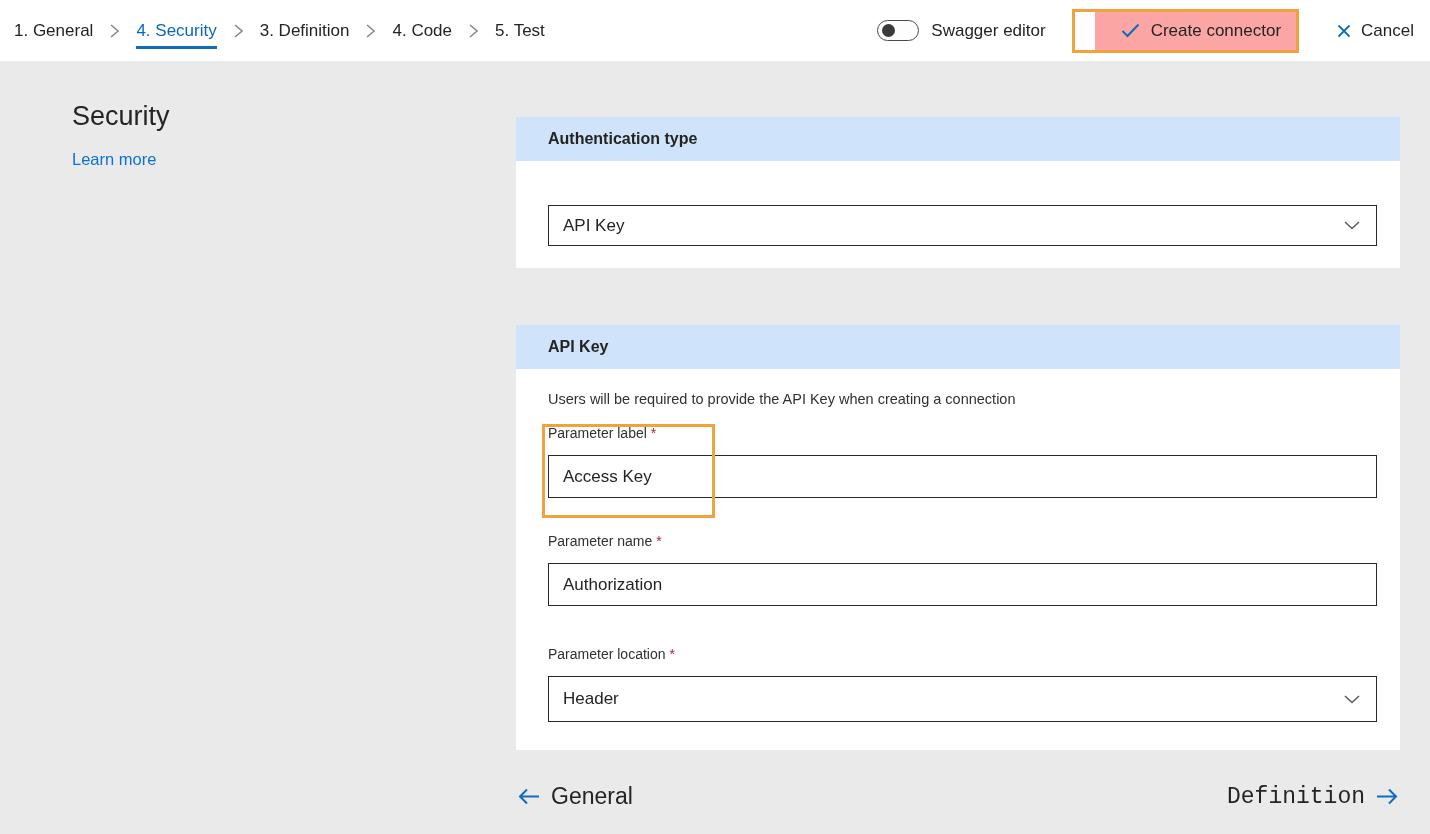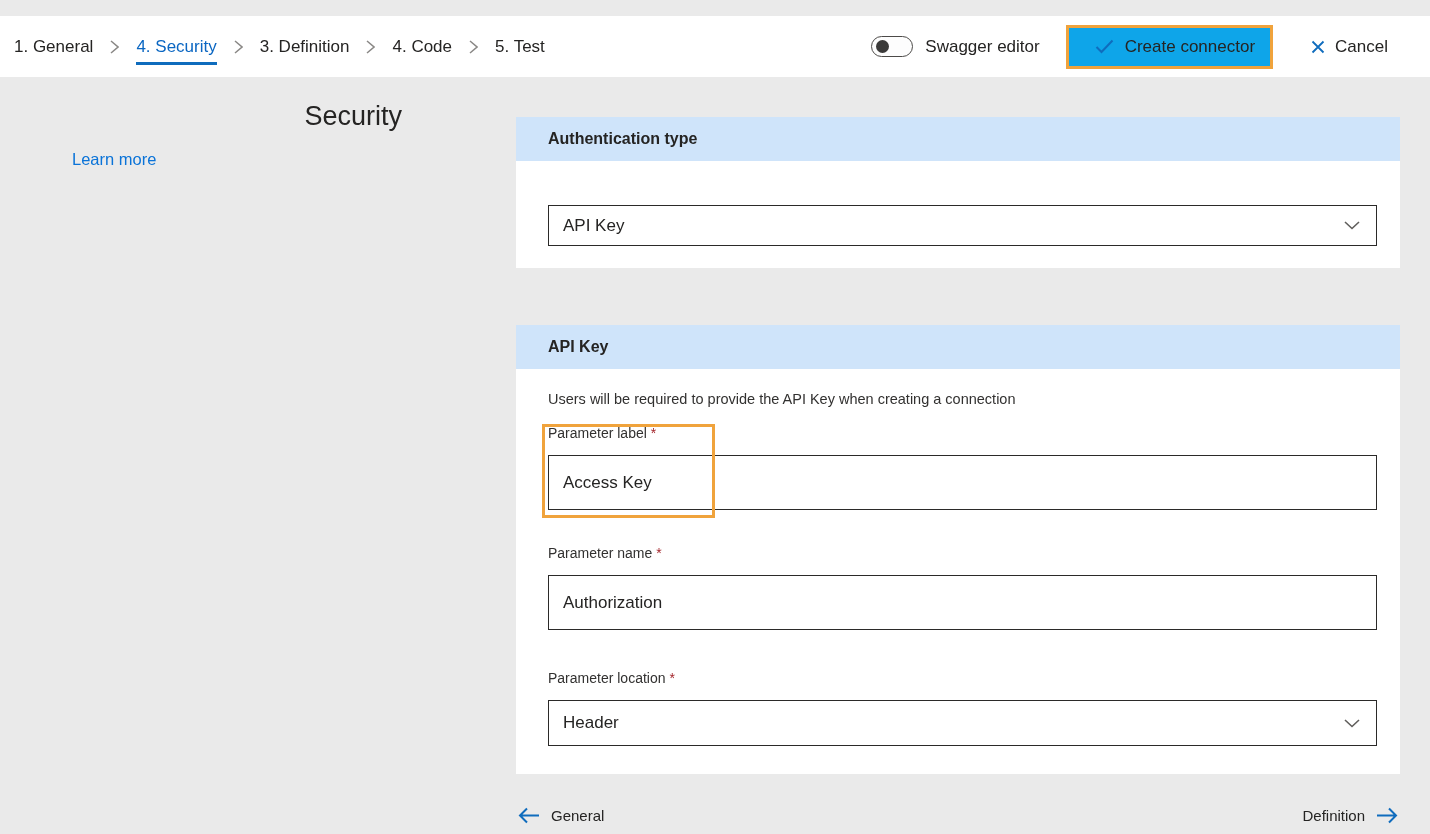--- a/index.html
+++ b/index.html
@@ -1,43 +1,43 @@
 <!DOCTYPE html>
 <html><head>
 <meta charset="utf-8">
 <style>
   * { margin:0; padding:0; box-sizing:border-box; }
   html,body { background:#ffffff; }
   body { font-family:"Liberation Sans", sans-serif; color:#252423; }
   #app { position:relative; width:1430px; height:834px; background:#eaeaea; overflow:hidden; }
 
   
-  .topbar { position:absolute; top:16px; left:0; right:0; height:61px; background:#ffffff; display:flex; align-items:center; z-index:2; }
+  .topbar { position:absolute; top:0; left:0; right:0; height:61px; background:#ffffff; display:flex; align-items:center; z-index:2; }
   .tabs { display:flex; align-items:center; padding-left:14px; height:100%; }
   .tab { position:relative; height:100%; display:flex; align-items:center; font-size:17px; color:#252423; cursor:pointer; white-space:nowrap; }
   .tab.active { color:#0a66c2; }
   .tab.active::after { content:""; position:absolute; left:0; right:0; bottom:12px; height:3px; background:#0f6cbd; }
   .tab-sep { margin:0 17px; display:flex; align-items:center; }
 
-  .topbar-right { margin-left:auto; display:flex; align-items:center; padding-right:42px; }
+  .topbar-right { margin-left:auto; display:flex; align-items:center; padding-right:16px; }
   .toggle { position:relative; width:42px; height:21px; border:1px solid #4c4a48; border-radius:11px; background:#fdfdfd; cursor:pointer; flex:0 0 auto; }
   .toggle-knob { position:absolute; left:4px; top:3px; width:13px; height:13px; border-radius:50%; background:#3b3a39; }
   .toggle-label { margin-left:12px; font-size:17px; color:#252423; }
 
   .annot-inline { border:3px solid #f0a33c; margin-left:26px; }
-  .create-btn { display:flex; align-items:center; height:38px; padding:0 15px; cursor:pointer; background:#0ea5e9; }
+  .create-btn { display:flex; align-items:center; height:38px; padding:0 15px; cursor:pointer; background:#fca5a5;margin-left:20px; }
   .create-btn span { margin-left:11px; font-size:17px; color:#252423; white-space:nowrap; }
   .cancel-btn { display:flex; align-items:center; margin-left:28px; cursor:pointer; }
   .cancel-btn span { margin-left:10px; font-size:17px; color:#252423; }
 
   
   .content { position:absolute; top:61px; left:0; right:0; bottom:0; background:#eaeaea; }
 
   .intro { position:absolute; left:72px; top:40px; width:330px; }
-  .intro h1 { font-size:27px; font-weight:400; color:#252423; margin-bottom:17px;text-align:right; }
+  .intro h1 { font-size:27px; font-weight:400; color:#252423; margin-bottom:17px; }
   .intro p { font-size:16.5px; line-height:26.5px; color:#323130; }
   .learn-more { display:inline-block; margin-top:1px; font-size:16.5px; color:#0a73d8; cursor:pointer; text-decoration:none; }
 
   .panel { position:absolute; left:516px; top:56px; width:884px; }
   .card { background:#ffffff; }
   .card + .card { margin-top:57px; }
   .card-header { height:44px; background:#cfe4fa; display:flex; align-items:center; padding-left:32px; font-size:16px; font-weight:700; color:#252423; }
   .card-body { padding:0 23px 22px 32px; }
   .card-body.auth { padding-top:30px; padding-bottom:22px; }
   .card-body.apikey { padding-top:22px; padding-bottom:28px; }
@@ -47,26 +47,26 @@
   .helper-text { font-size:14.5px; line-height:17px; color:#323130; }
 
   .dropdown { margin-top:14px; height:41px; border:1px solid #2b2a29; background:#fff; display:flex; align-items:center; justify-content:space-between; padding:0 16px 0 14px; font-size:17px; color:#252423; cursor:pointer; }
   .dropdown.tall { height:46px; margin-top:12px; }
 
   .field { }
   .field.f1 { margin-top:15px; }
   .field.f2 { margin-top:33px; }
   .field.f3 { margin-top:38px; }
   .field .field-label { margin-bottom:12px; }
-  .text-input { display:block; width:100%; height:55px; border:1px solid #2b2a29; background:#fff; padding:8px 14px; font-size:17px; color:#252423; font-family:"Liberation Sans", sans-serif; outline:none; }
+  .text-input { display:block; width:100%; height:43px; border:1px solid #2b2a29; background:#fff; padding:8px 14px; font-size:17px; color:#252423; font-family:"Liberation Sans", sans-serif; outline:none; }
 
   .footer-nav { display:flex; justify-content:space-between; align-items:center; margin-top:33px; padding:0 2px; }
-  .nav-link { display:flex; align-items:center; cursor:pointer; font-size:15px; color:#252423; }
+  .nav-link { display:flex; align-items:center; cursor:pointer; font-size:23px; color:#252423; }
   .nav-link .txt-left { margin-left:11px; }
-  .nav-link .txt-right { margin-right:11px; }
+  .nav-link .txt-right { margin-right:11px;font-family:Liberation Mono, monospace; }
 
   
   .annot-overlay { position:absolute; border:3px solid #f0a33c; background:transparent; pointer-events:none; z-index:10; }
   #annot-param-label { left:542px; top:424px; width:173px; height:94px; }
 
   svg { display:block; }
 </style>
 </head>
 <body>
 

